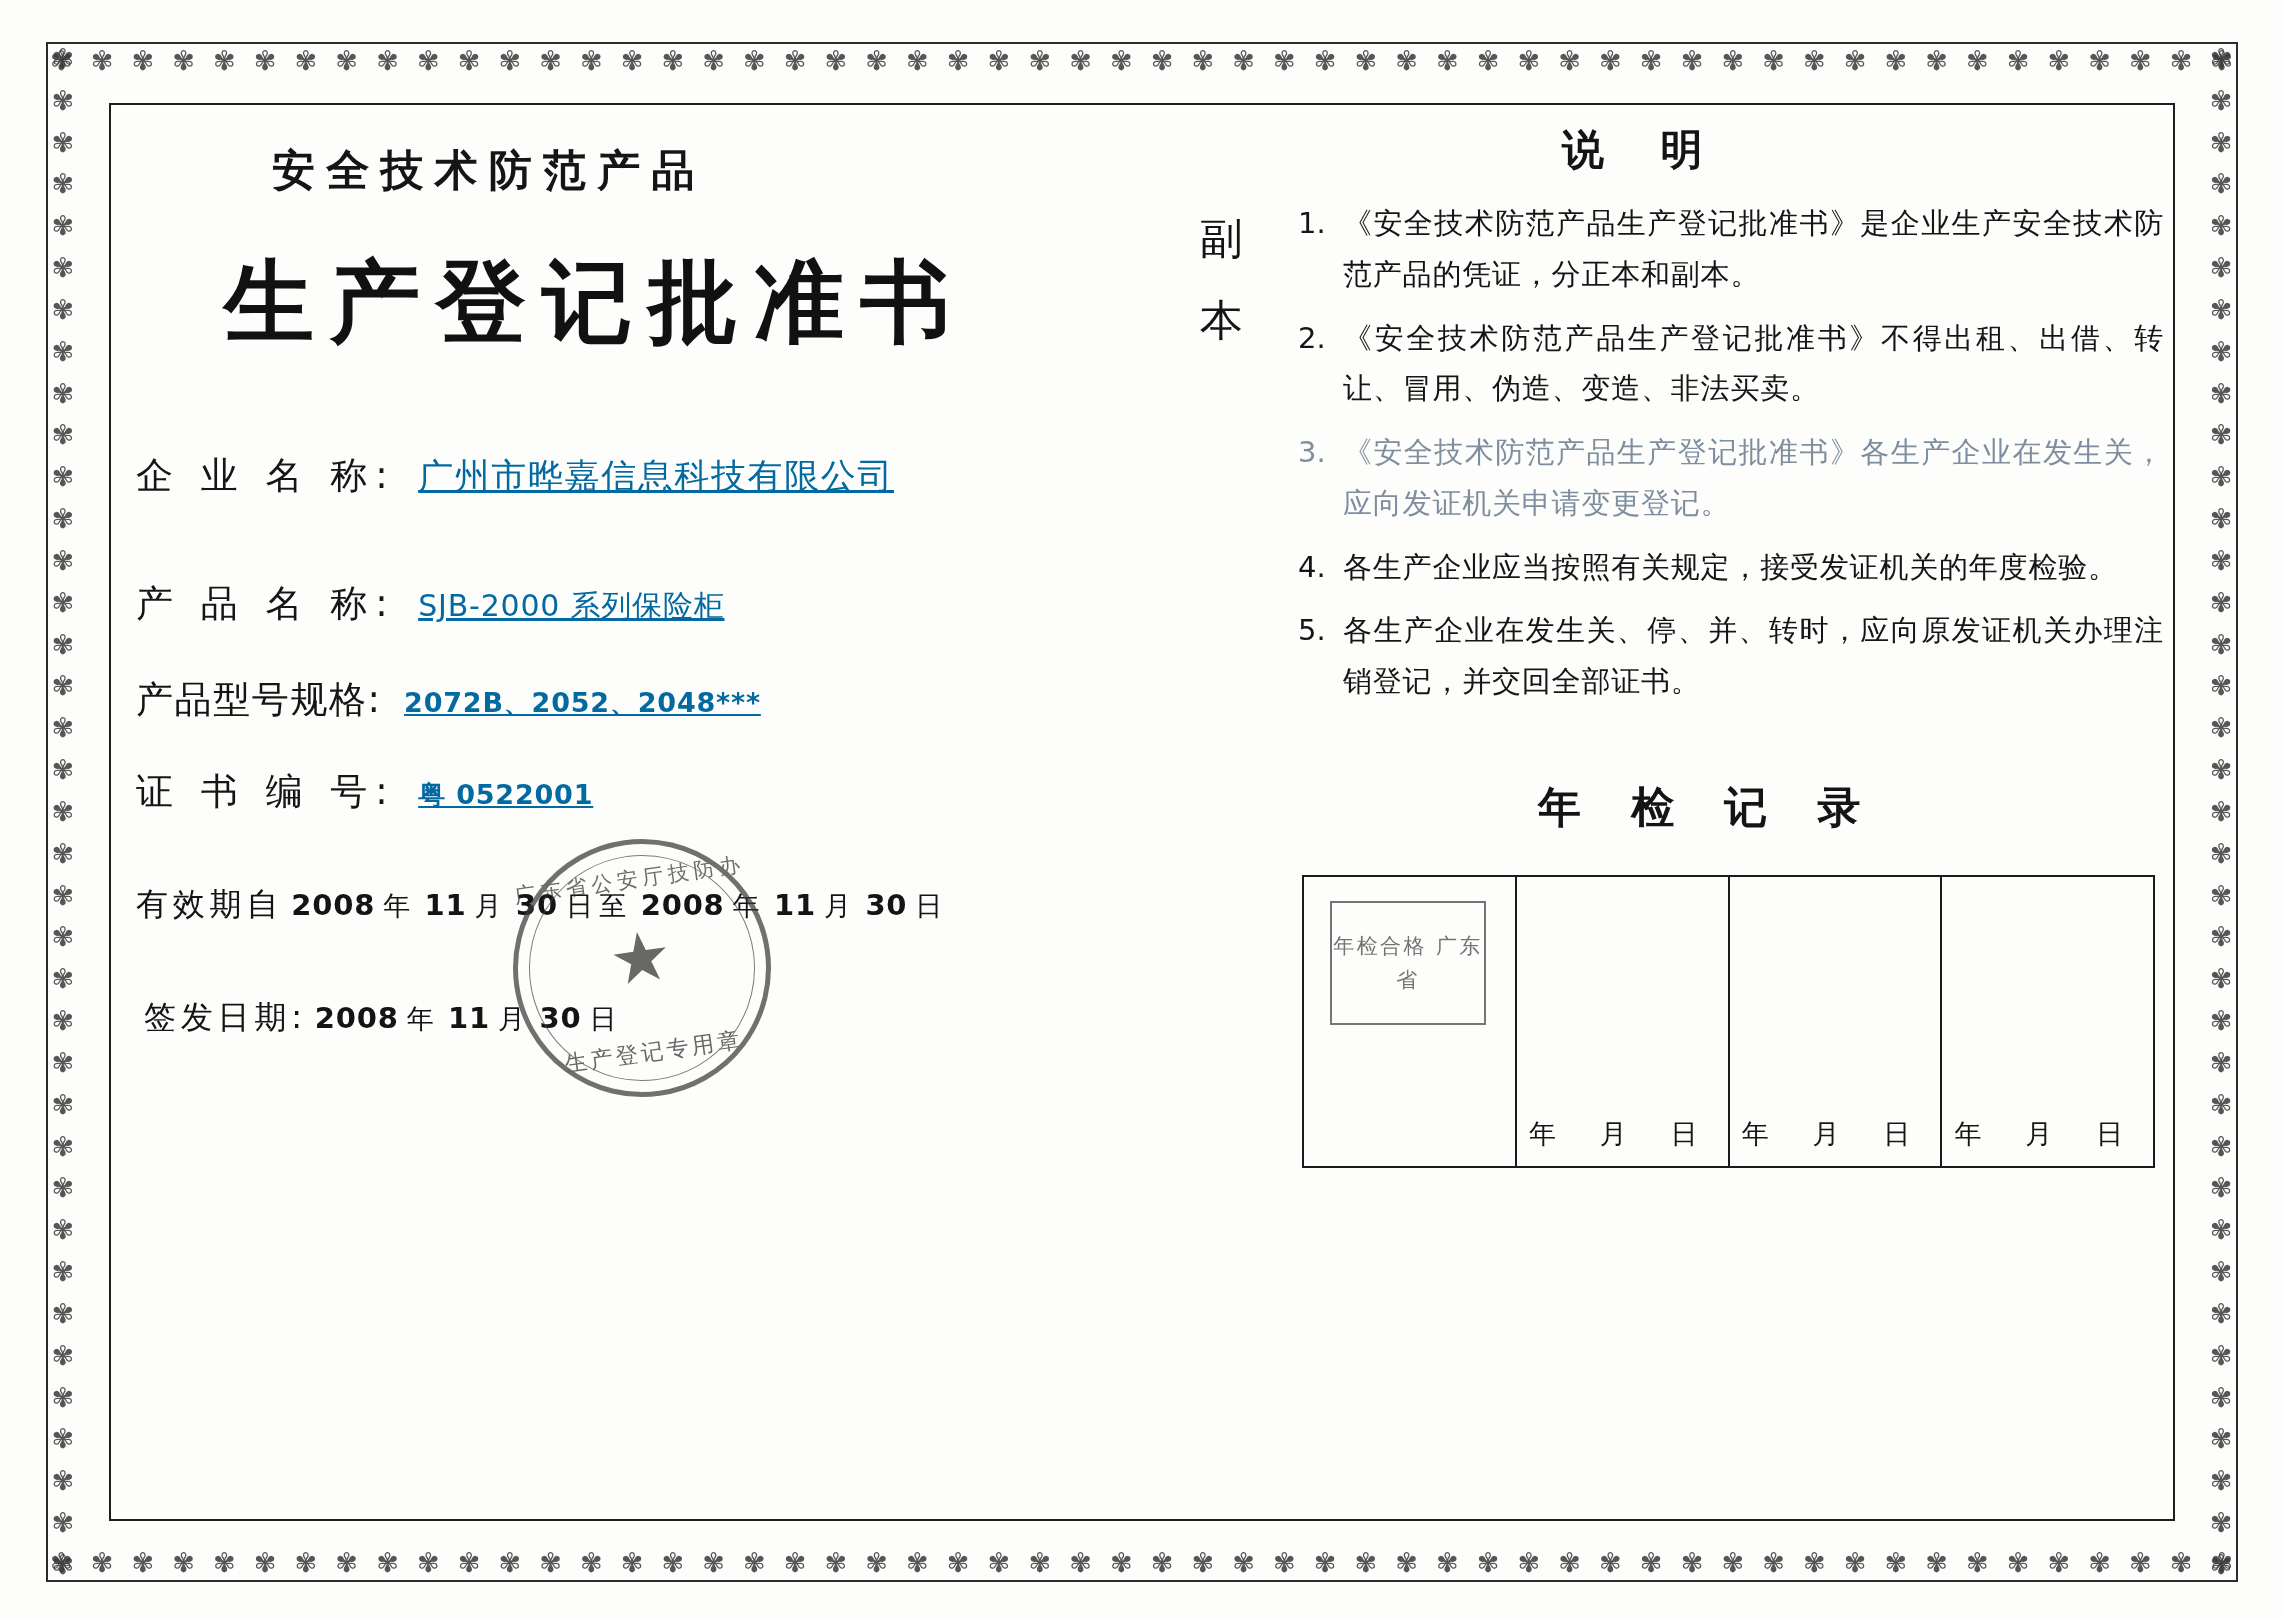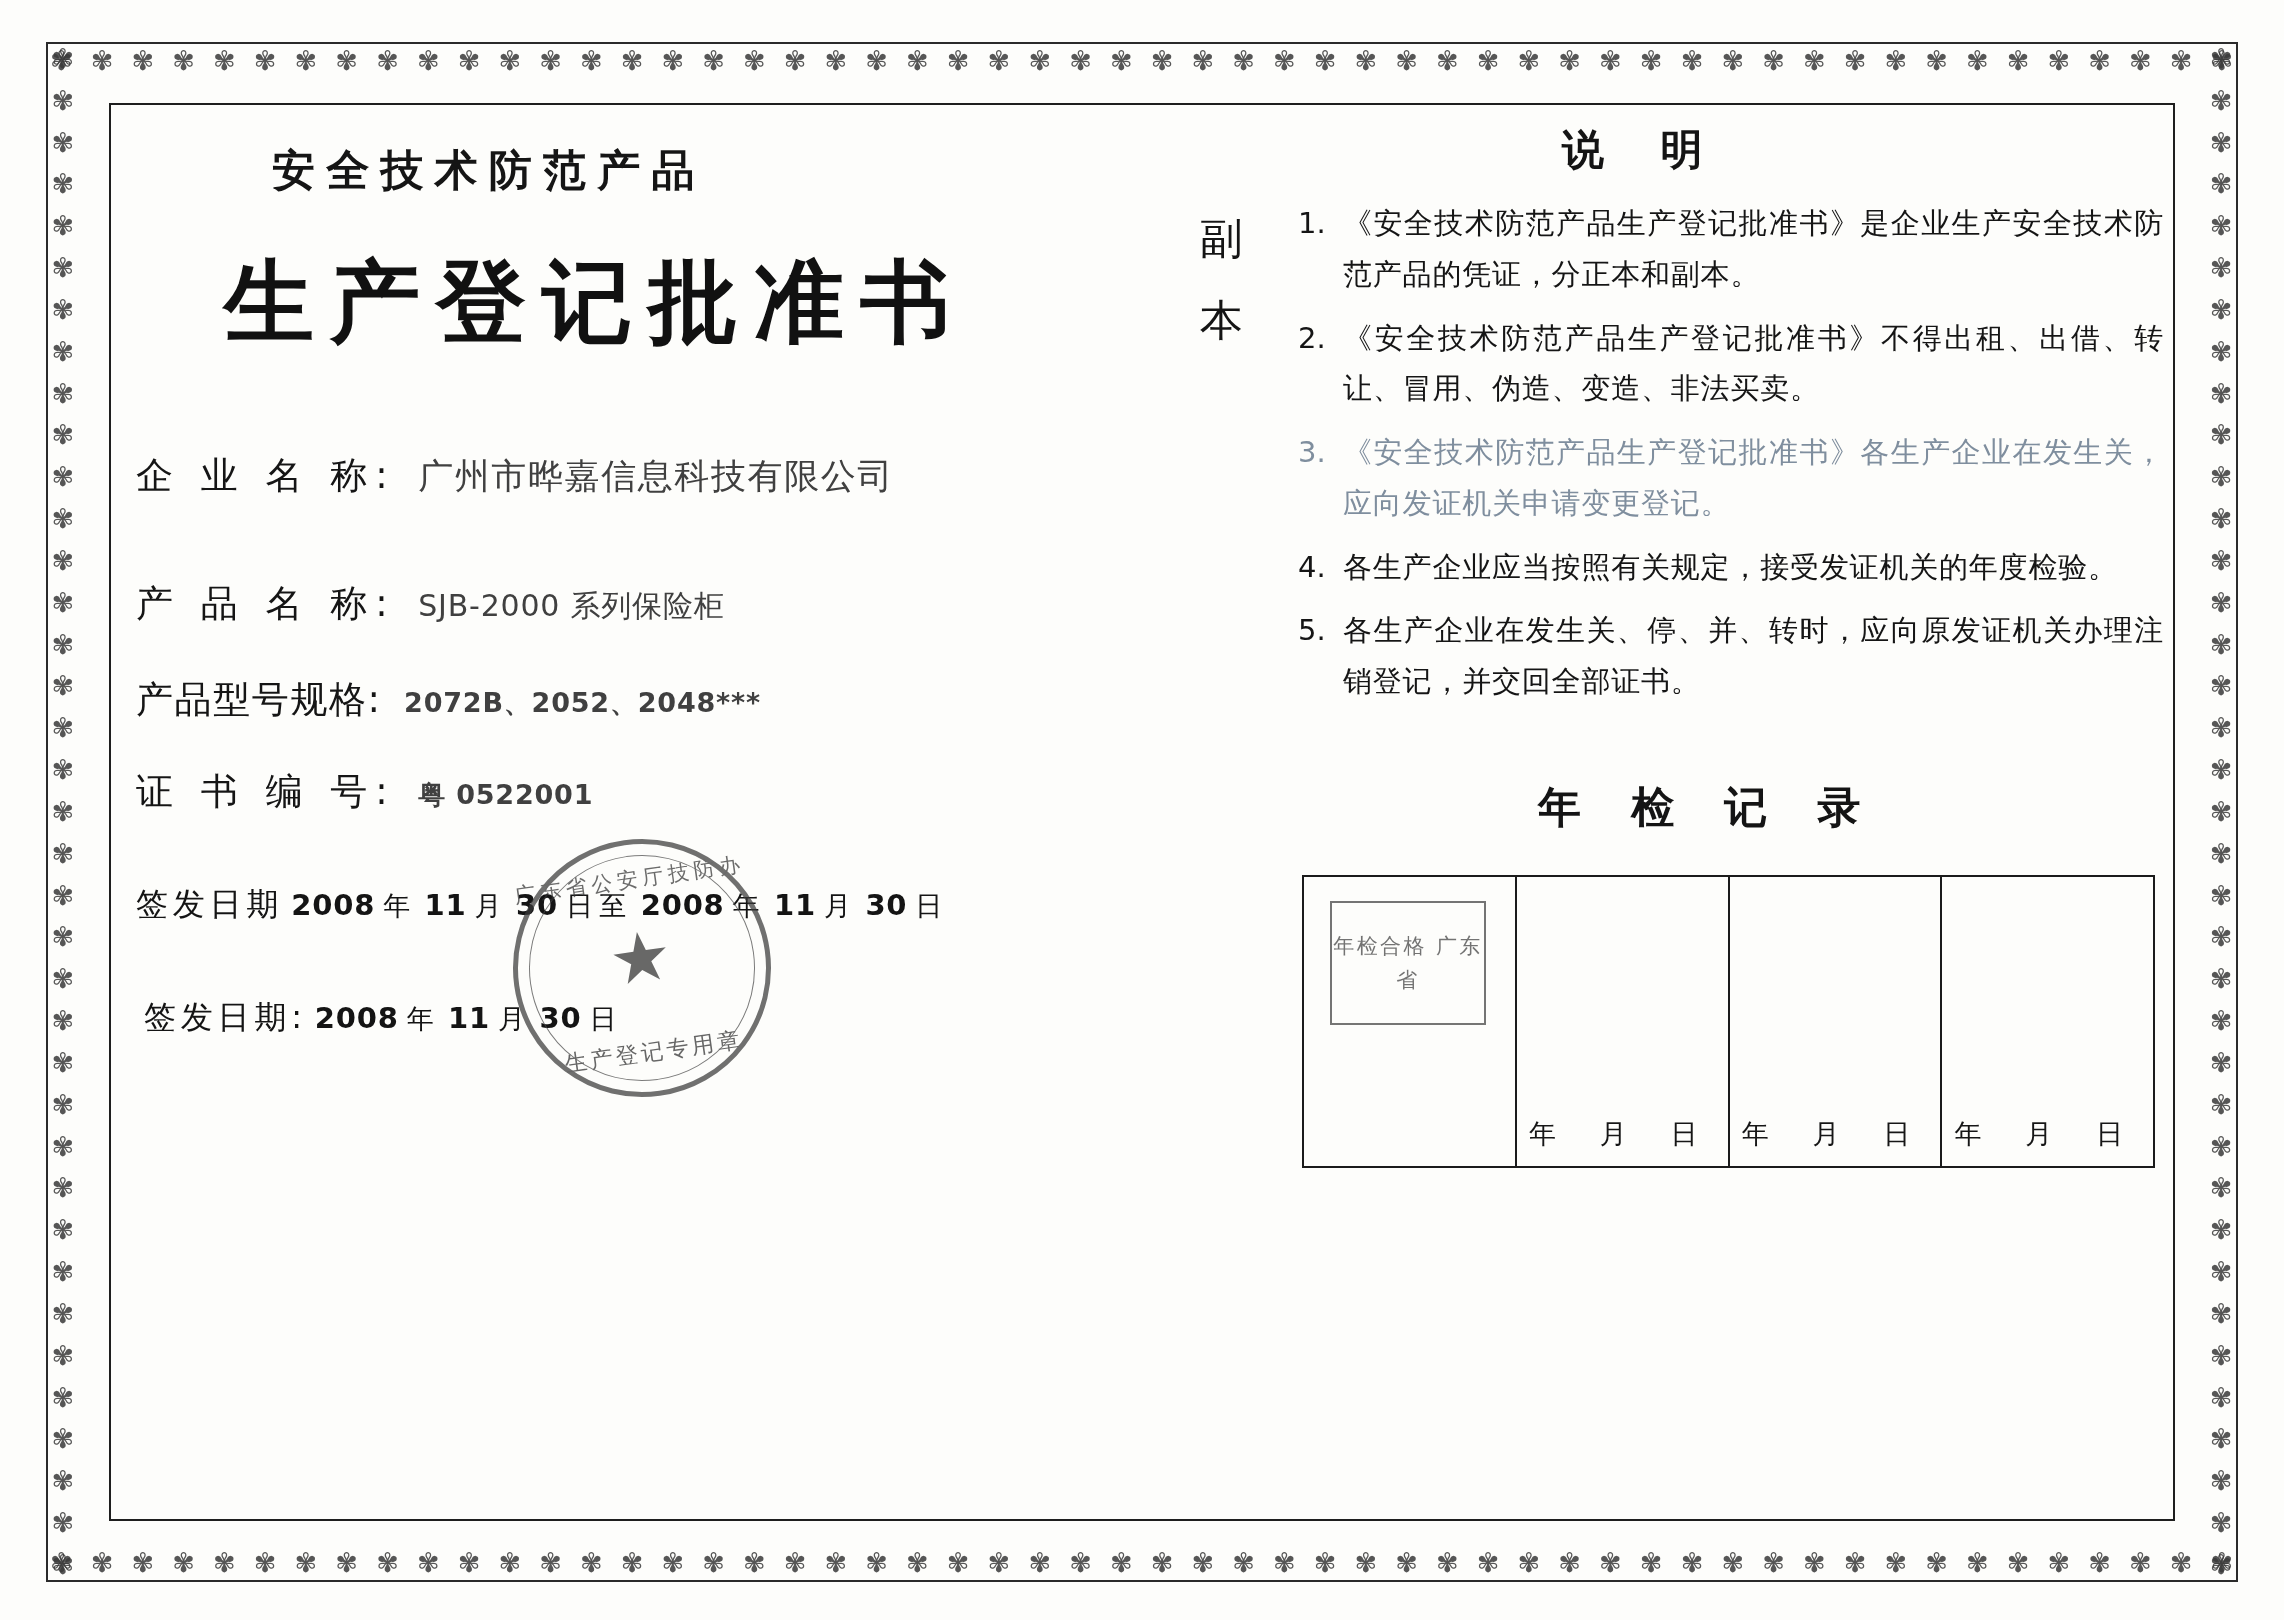--- a/index.html
+++ b/index.html
@@ -119,23 +119,24 @@
     white-space: nowrap;
   }
   .field-label {
     font-size: 37px;
     letter-spacing: 8px;
     color: #151515;
   }
   .field-label.tight { letter-spacing: 1.6px; }
   .field-value {
     font-size: 30px;
-    color: #404040;
+    color: #0369a1;
     margin-left: 22.4px;
     letter-spacing: 0.8px;
+    text-decoration: underline;
   }
   .field-value.big { font-size: 35px; letter-spacing: 1.6px; }
   .field-value.mono { font-family: "DejaVu Sans", sans-serif; font-size: 27px; font-weight: bold; text-align: right; }
 
   .f-company { left: 0px;  top: 337px; }
   .f-product { left: 0px;  top: 465px; }
   .f-model   { left: 0px;  top: 561px; }
   .f-certno  { left: 0px;  top: 653px; }
 
   .date-row {
@@ -547,21 +548,21 @@
         <span class="field-label tight">产品型号规格:</span>
         <span class="field-value mono">2072B、2052、2048***</span>
       </div>
 
       <div class="field f-certno">
         <span class="field-label">证 书 编 号:</span>
         <span class="field-value mono">粤 0522001</span>
       </div>
 
       <div class="date-row f-valid">
-        <span class="lab">签发日期</span>
+        <span class="lab">有效期自</span>
         <span class="num">2008</span>
         <span class="unit">年</span>
         <span class="num">11</span>
         <span class="unit">月</span>
         <span class="num">30</span>
         <span class="unit">日</span>
         <span class="unit">至</span>
         <span class="num">2008</span>
         <span class="unit">年</span>
         <span class="num">11</span>

